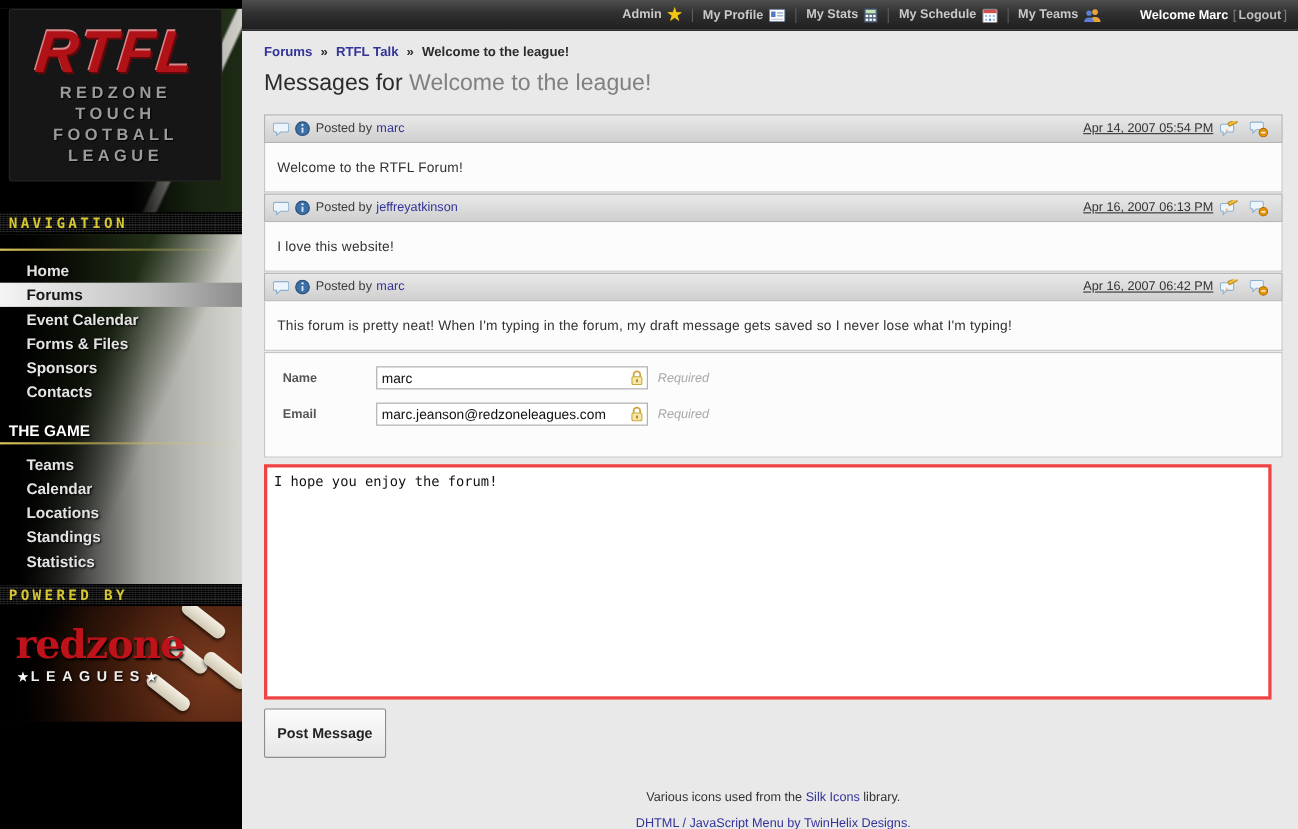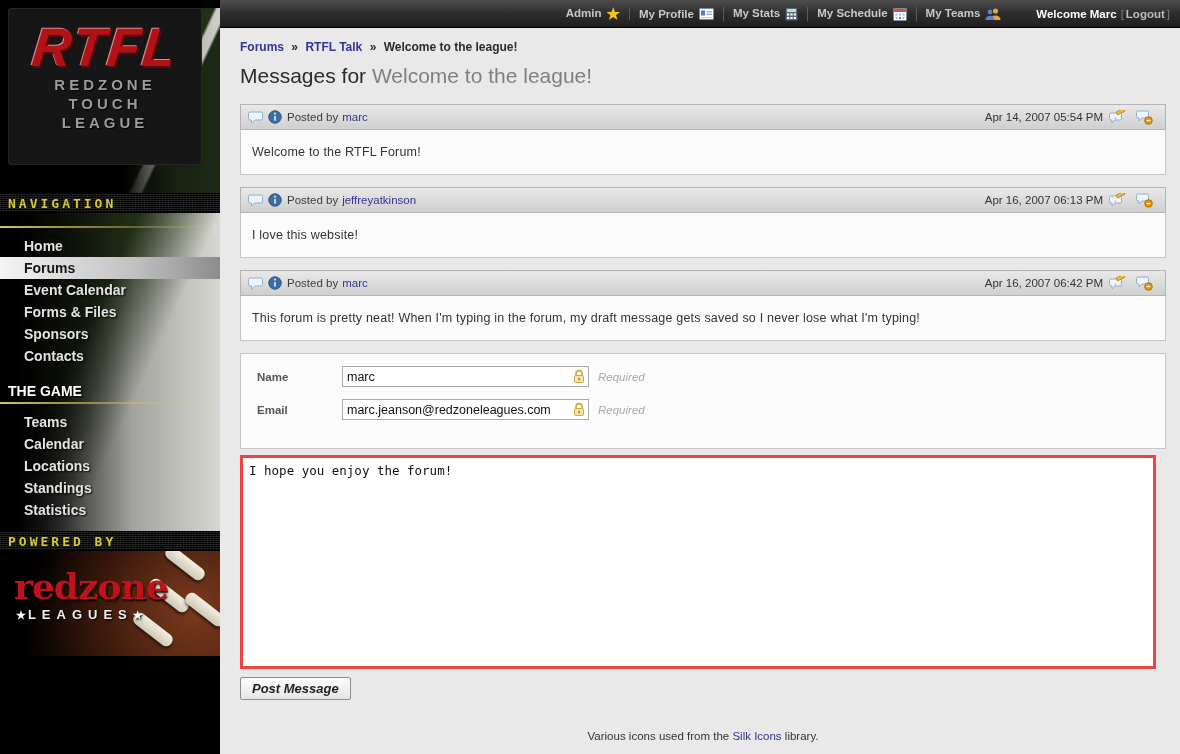--- a/index.html
+++ b/index.html
@@ -98,31 +98,31 @@
   .star-glyph { color:#f3c613; font-size:15px; text-shadow:0 0 1px #a87a00; line-height:14px; }
 
   
   .main { position:absolute; left:220px; top:28px; width:960px; height:726px; padding:12px 14px 0 20px; }
   .breadcrumb { font-size:12px; font-weight:bold; color:#2b2b2b; margin-bottom:10px; }
   .breadcrumb a { color:#333399; text-decoration:none; cursor:pointer; }
   .crumb-sep { color:#2b2b2b; padding:0 4px; }
   .page-title { font-size:21px; font-weight:normal; color:#2b2b2b; margin-bottom:16px; }
   .page-title .topic { color:#808080; }
 
-  .message { margin-bottom:12px; }
+  .message { margin-bottom:1px; }
   .msg-header {
     height:26px; display:flex; align-items:center; padding:0 7px;
     background:linear-gradient(#e9e9e9, #cfcfcf);
     border:1px solid #b3b3b3;
     font-size:11.5px; color:#3c3c3c;
   }
   .msg-header .icn { line-height:0; margin-right:5px; cursor:pointer; }
   .posted-by { margin-right:4px; }
   .author-link { color:#333399; text-decoration:none; font-weight:normal; cursor:pointer; }
-  .msg-date { margin-left:auto; color:#333; }
+  .msg-date { margin-left:auto; color:#333;text-decoration:underline; }
   .msg-actions { display:flex; gap:5px; margin-left:6px; }
   .msg-actions .icn { cursor:pointer; line-height:0; }
   .msg-body {
     background:#fcfcfc; border:1px solid #c6c6c6; border-top:none;
     padding:15px 11px; font-size:12.5px; color:#333; letter-spacing:.2px;
   }
 
   
   .form-box { background:#fcfcfc; border:1px solid #c6c6c6; padding:12px 0 6px 16px; margin-bottom:6px; }
   .form-row { display:flex; align-items:center; margin-bottom:12px; }
@@ -136,36 +136,37 @@
   .required { font-size:11.5px; font-style:italic; color:#a8a8a8; margin-left:9px; }
 
   textarea.msg-input {
     display:block; width:916px; height:214px; margin-bottom:8px;
     border:3px solid #ef4444; background:#fff; resize:none;
     font-family:"DejaVu Sans Mono", monospace; font-size:12.5px; color:#111; padding:5px 6px;
   }
   .post-btn {
     font-family:"Liberation Sans", sans-serif; font-size:13px; font-weight:bold; color:#222;
     background:linear-gradient(#fdfdfd,#e6e6e6); border:1px solid #8e8e8e; border-radius:2px;
-    padding:3px 11px; cursor:pointer;font-style:italic;
+    padding:14px 11px; cursor:pointer;
   }
 
   .footer { text-align:center; font-size:11.5px; color:#333; margin-top:24px; line-height:24px; }
   .footer a { color:#333399; text-decoration:none; cursor:pointer; }
   .footer .blue { color:#333399; }
 </style>
 </head>
 <body>
 
 <div class="sidebar">
   <div class="logo-area">
     <div class="logo-box">
       <div class="logo-rtfl">RTFL</div>
       <div class="logo-line">REDZONE</div>
       <div class="logo-line">TOUCH</div>
+      <div class="logo-line">FOOTBALL</div>
       <div class="logo-line">LEAGUE</div>
     </div>
   </div>
 
   <div class="led-banner">NAVIGATION</div>
 
   <div class="menu-area">
     <div class="section-rule"></div>
     <a class="nav-item">Home</a>
     <a class="nav-item active">Forums</a>

